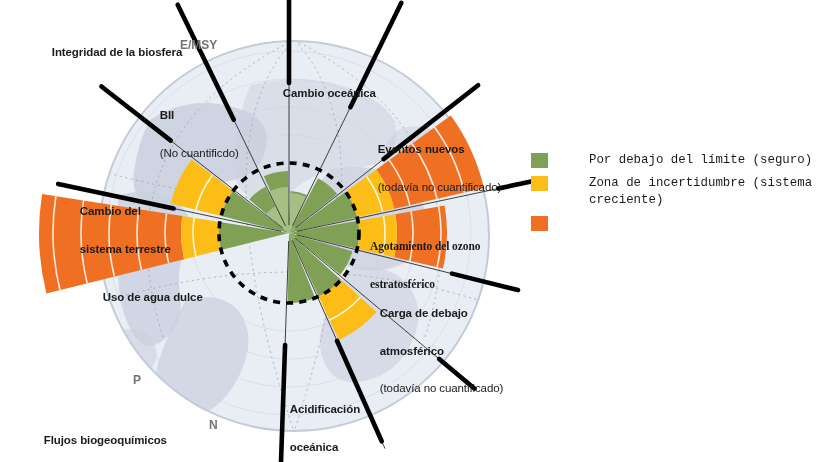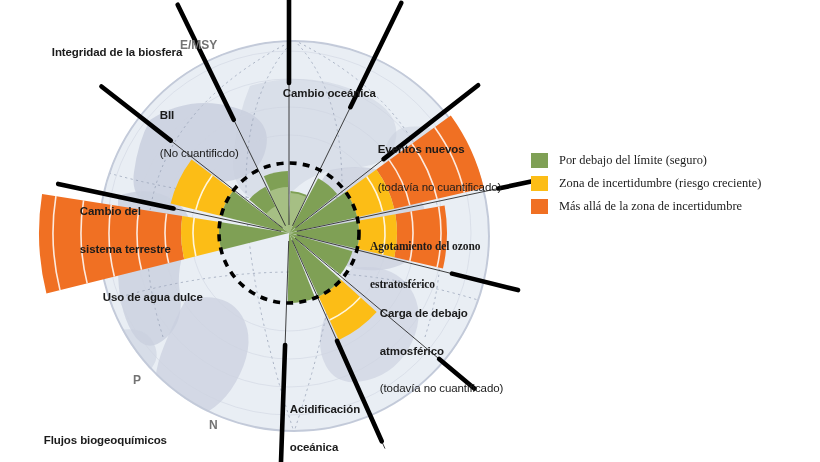--- a/index.html
+++ b/index.html
@@ -12,21 +12,21 @@
        color:#1b1b1b;line-height:1.18;white-space:pre;}
   .lbl .b{font-weight:bold;font-size:11.5px;letter-spacing:-0.1px;}
   .lbl .n{font-weight:normal;font-size:11.5px;letter-spacing:-0.1px;margin-top:27px;}
   .wlab{position:absolute;font-weight:bold;font-size:12px;color:#737373;}
 
   
   #legend{position:absolute;left:531px;top:152px;width:286px;}
   .leg-row{display:flex;align-items:flex-start;margin-bottom:6.5px;}
   .sw{width:17px;height:15px;flex:0 0 17px;margin-right:11px;margin-top:1px;}
   .leg-txt{font-size:12.4px;color:#1b1b1b;line-height:1.35;
-           font-family:Liberation Serif, serif;}
+           font-family:Liberation Mono, monospace;margin-left:30px;}
   .leg-txt .l2{display:block;margin-top:4px;}
 </style>
 </head>
 <body>
 
 <div id="root">
 
   <svg class="diagram" viewBox="0 0 820 462">
     <defs>
       <radialGradient id="globeGrad" cx="42%" cy="34%" r="76%">
@@ -185,23 +185,22 @@
     <span class="b">Uso de agua dulce</span>
   </div>
 
   <div id="legend">
     <div class="leg-row">
       <div class="sw" id="sw0" style="background: rgb(127, 160, 85);"></div>
       <div class="leg-txt">Por debajo del límite (seguro)</div>
     </div>
     <div class="leg-row">
       <div class="sw" id="sw1" style="background: rgb(252, 189, 22);"></div>
-      <div class="leg-txt">Zona de incertidumbre (riesgo creciente)</div>
+      <div class="leg-txt">Zona de incertidumbre (sistema creciente)</div>
     </div>
     <div class="leg-row">
       <div class="sw" id="sw2" style="background: rgb(240, 112, 35);"></div>
       <div class="leg-txt">
-        <span>Más allá de la zona de incertidumbre</span>
       </div>
     </div>
   </div>
 
 </div>
 
 </body></html>

